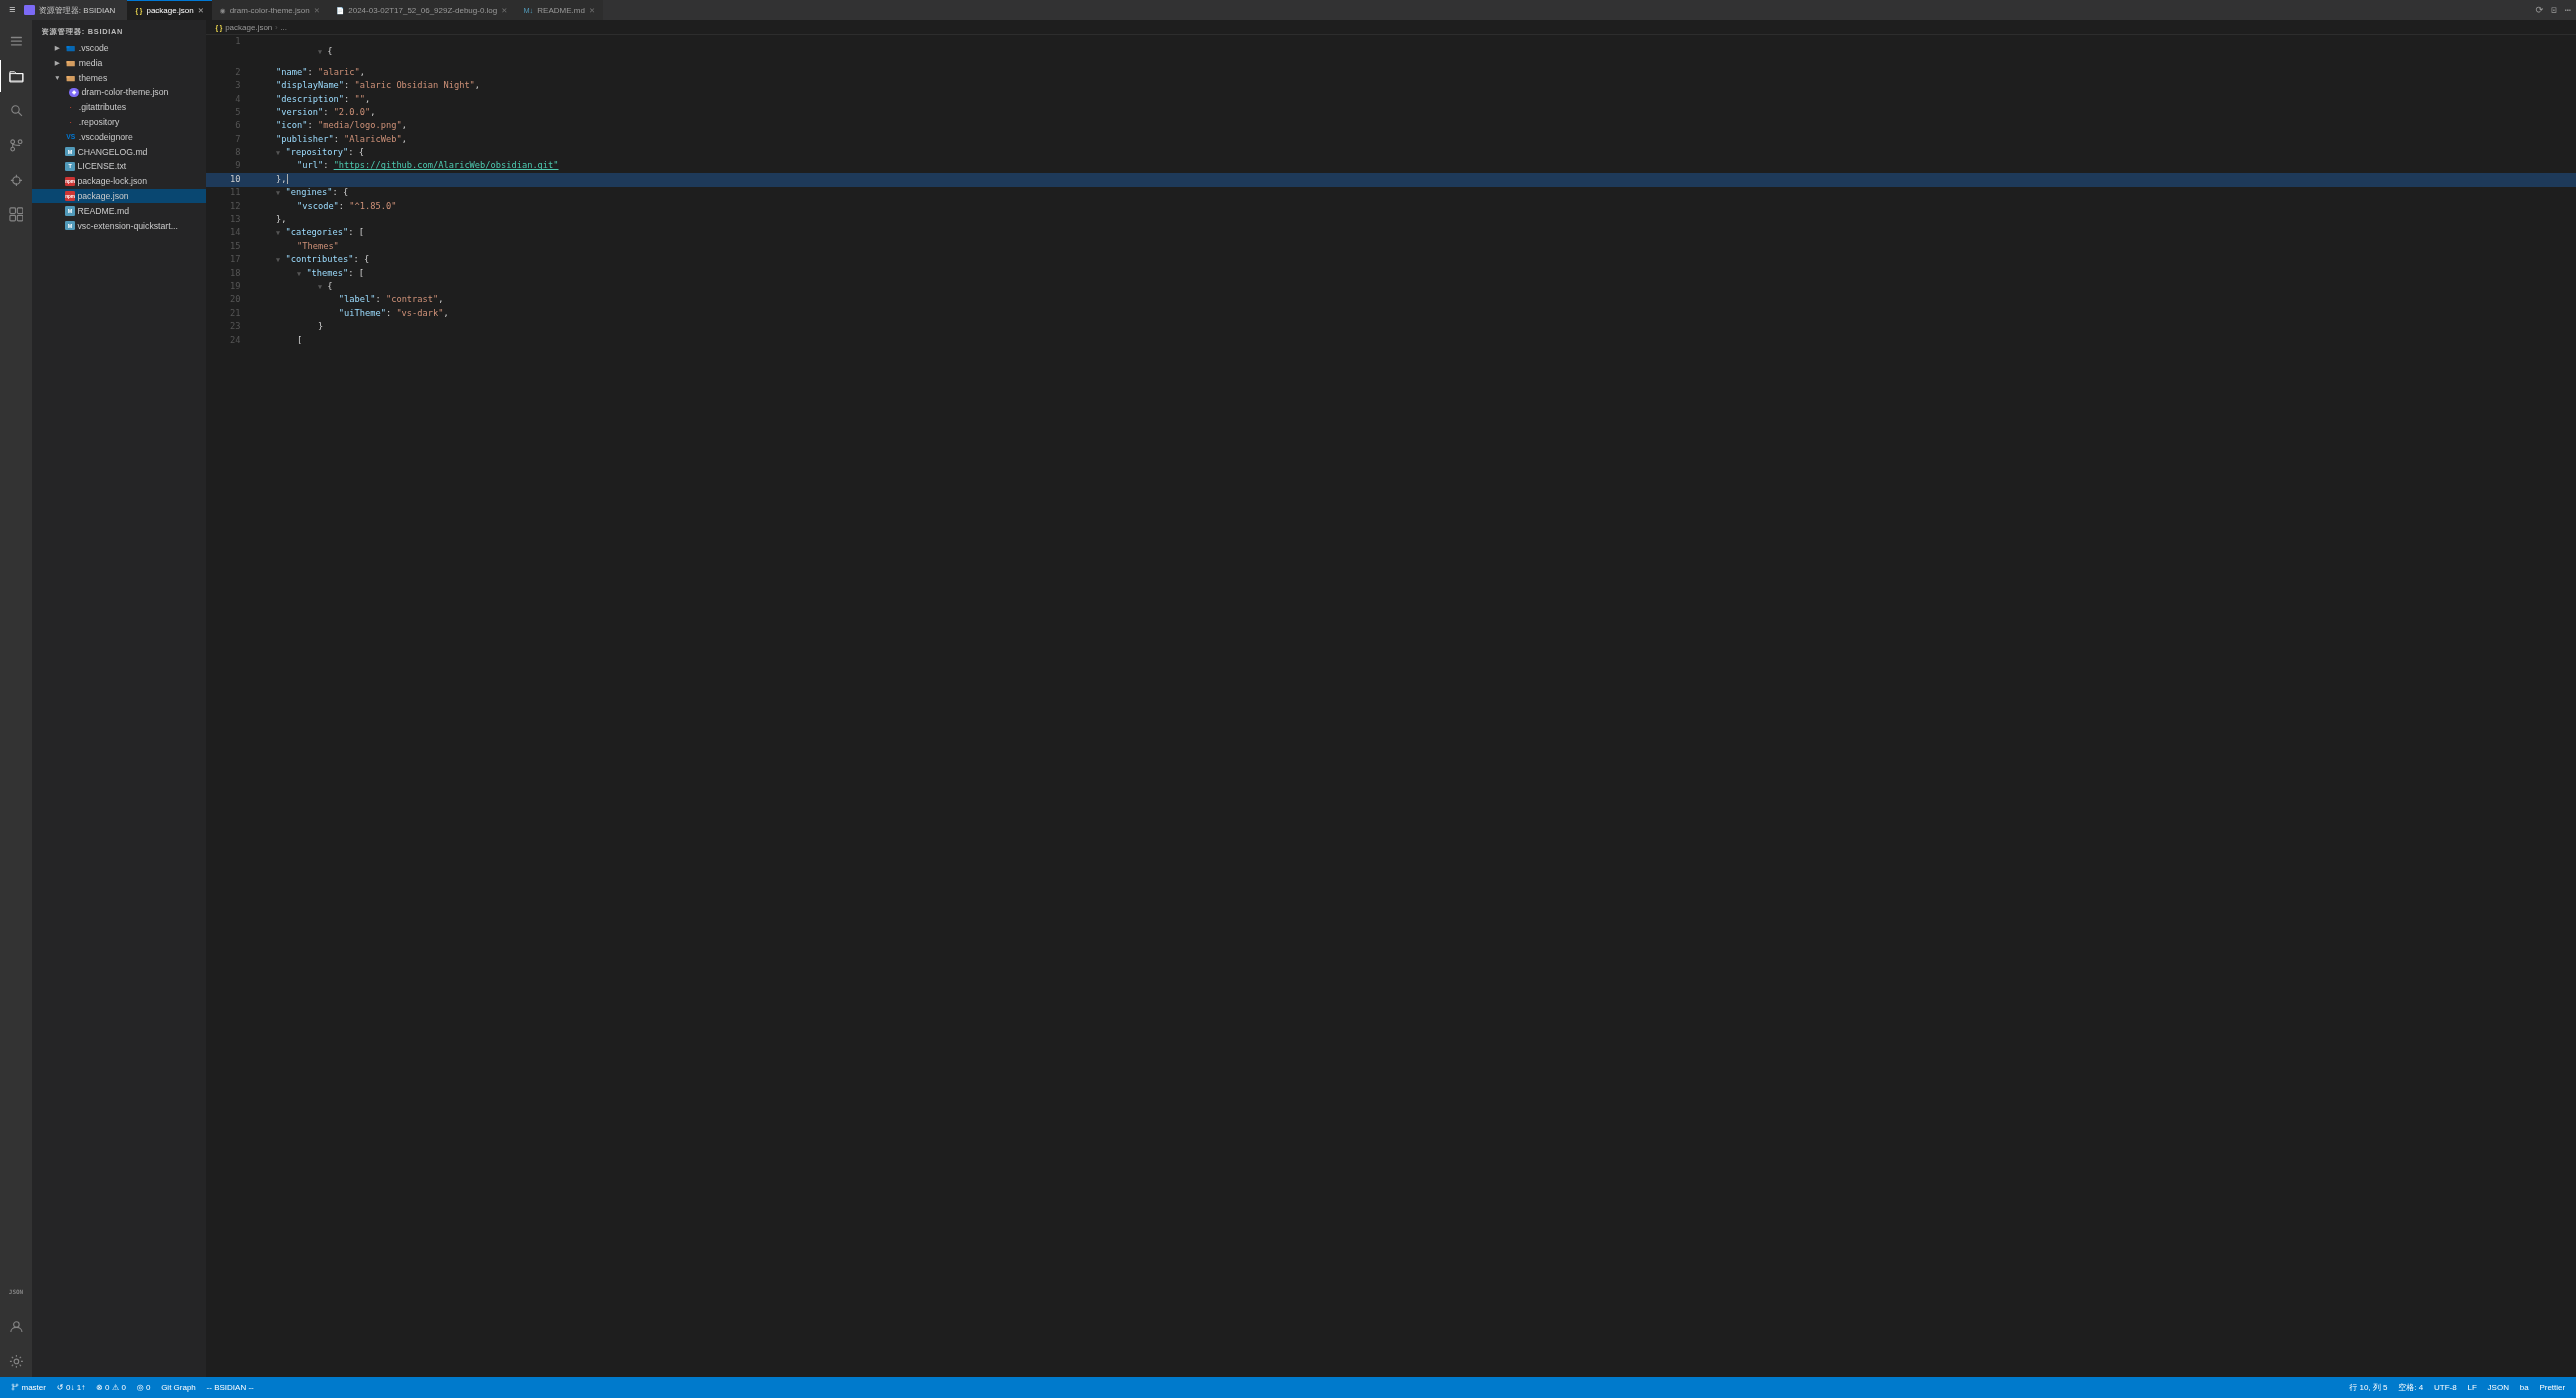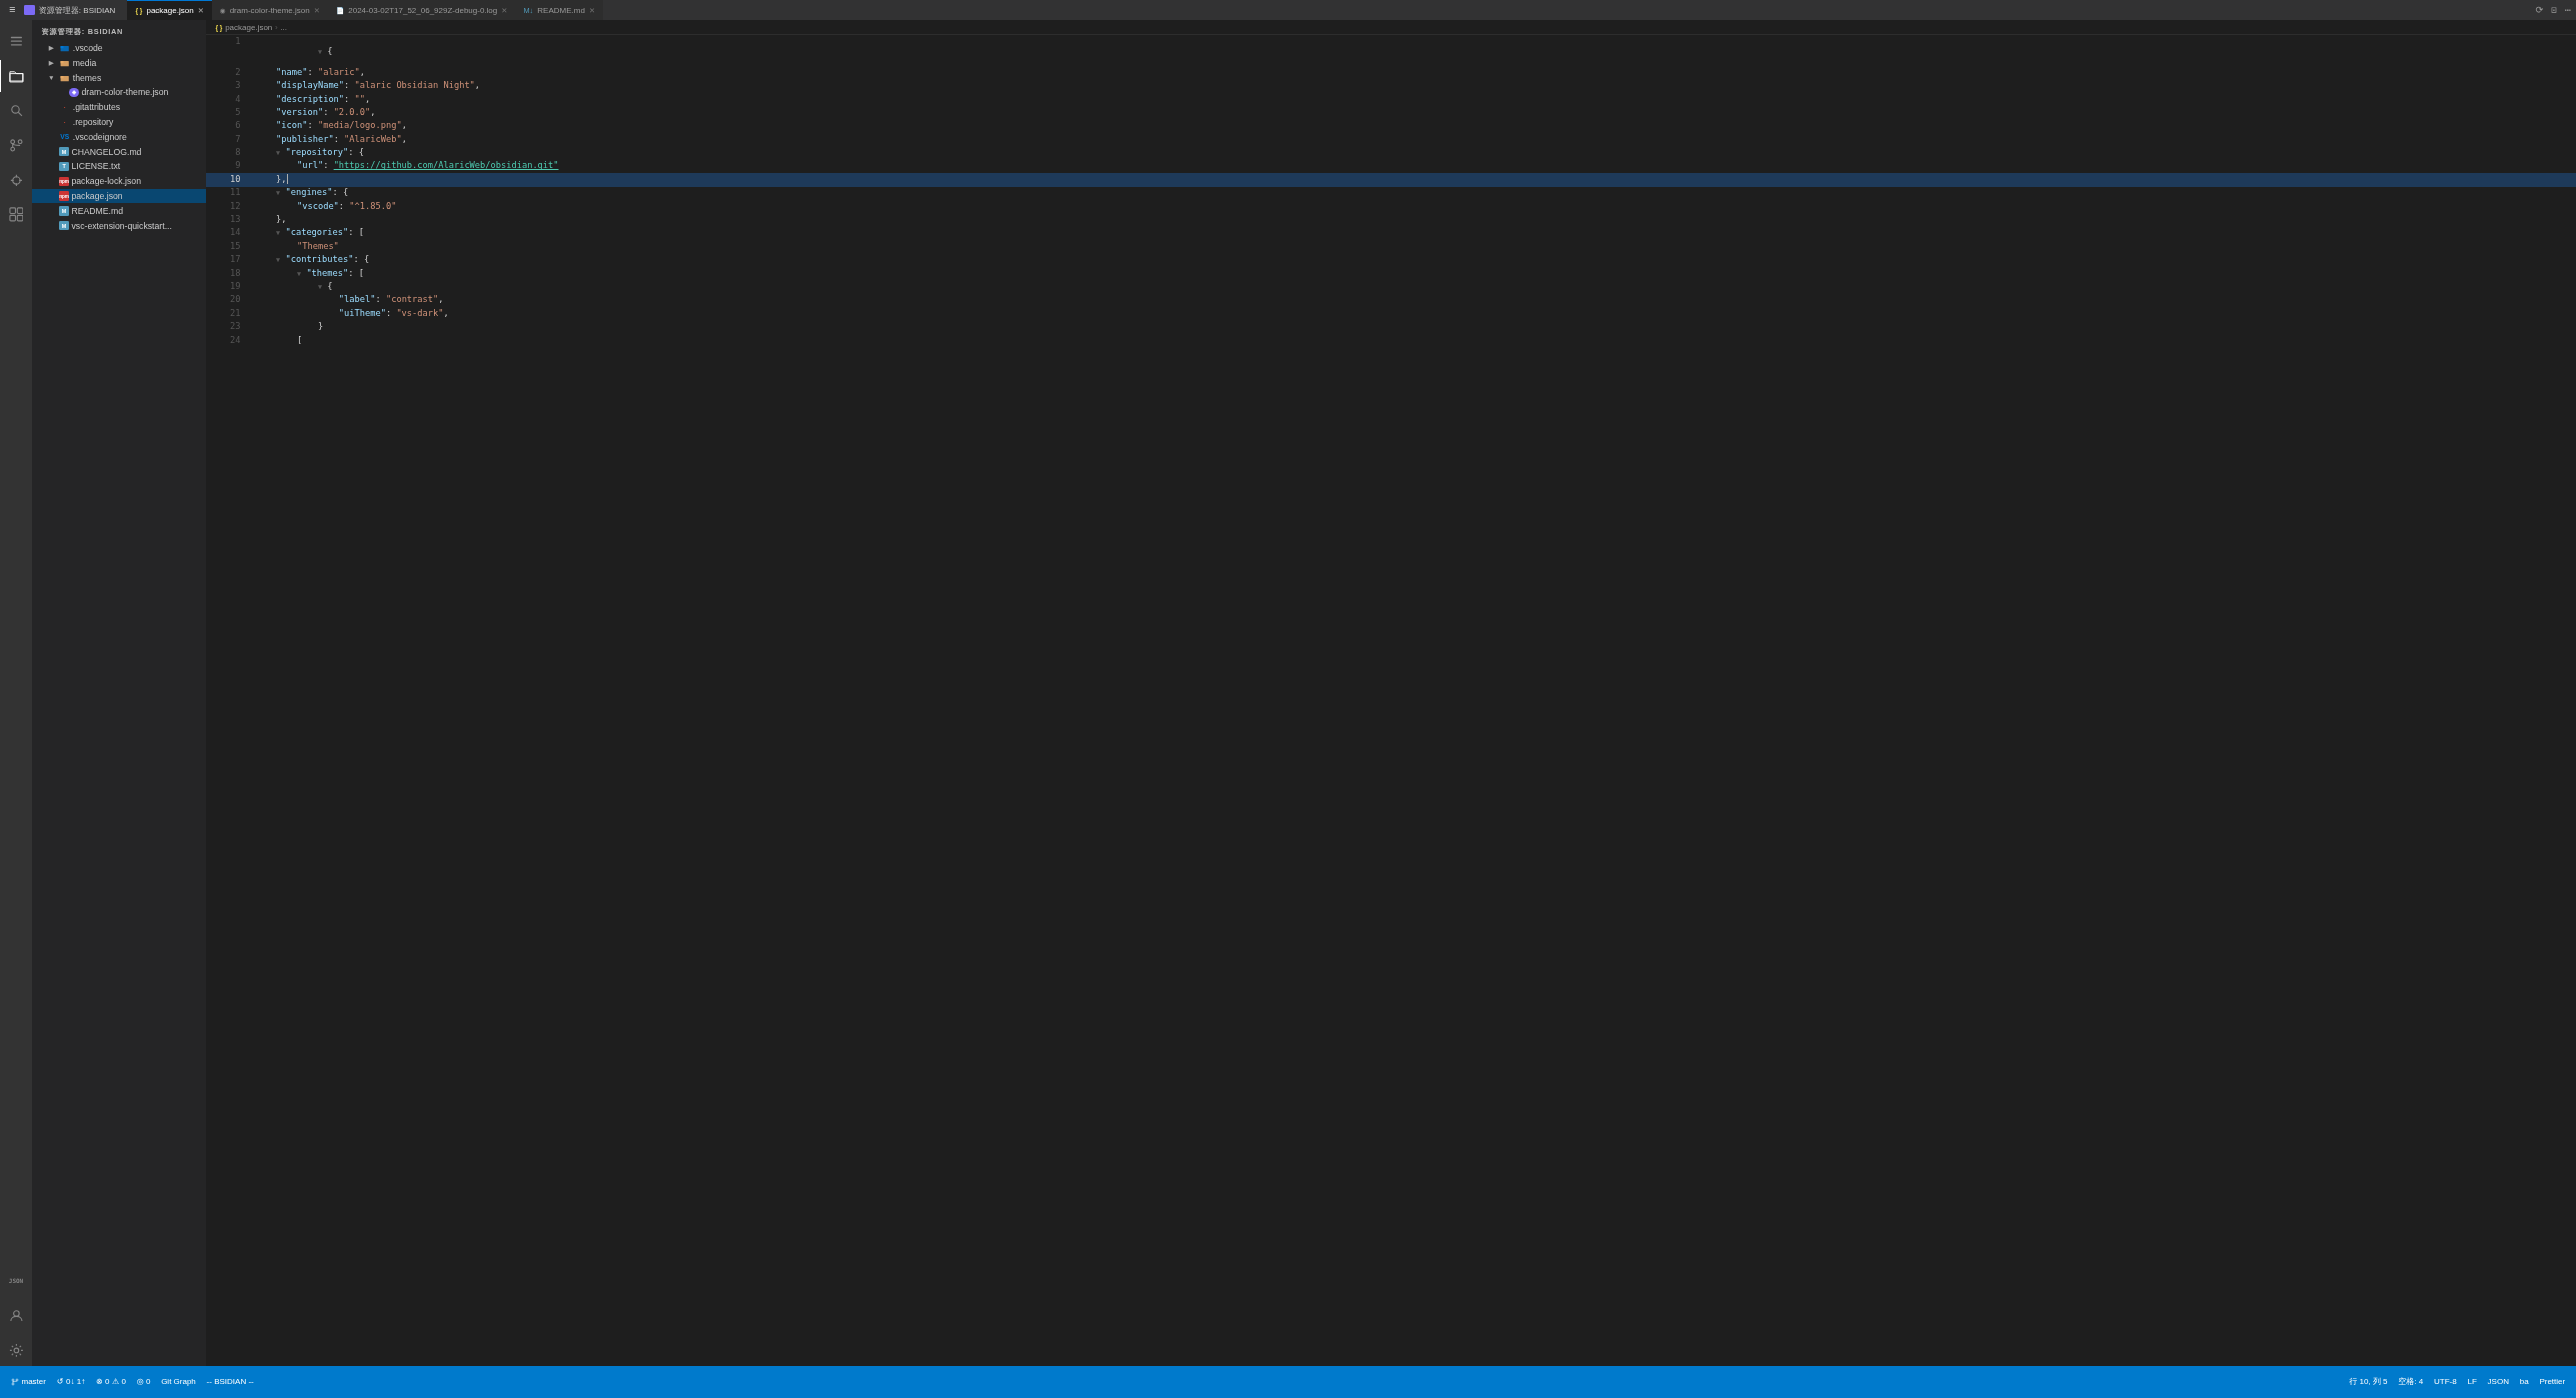--- a/index.html
+++ b/index.html
@@ -165,21 +165,21 @@
       width: 10.7px;
       height: 10.7px;
       flex-shrink: 0;
       display: flex;
       align-items: center;
       justify-content: center;
       font-size: 8px;
     }
     .folder-icon { color: #e8ab67; }
     .file-icon-vscode { color: #0078d4; }
-    .indent-1 { padding-left: 14px; }
+    .indent-1 { padding-left: 20px; }
     .indent-2 { padding-left: 24px; }
 
     
     #editor-area {
       flex: 1;
       display: flex;
       flex-direction: column;
       overflow: hidden;
     }
     #breadcrumb {
@@ -240,21 +240,21 @@
     }
     
     .jk { color: #9cdcfe; }   
     .js { color: #ce9178; }   
     .jp { color: #d4d4d4; }   
     .jl-link { color: #4ec9b0; text-decoration: underline; }   
     .cursor-line { background: #1e3a5a; }
 
     
     #status-bar {
-      height: 32px;
+      height: 21px;
       background: #007acc;
       display: flex;
       align-items: center;
       padding: 0 5.4px;
       gap: 0;
       flex-shrink: 0;
       font-size: 8px;
       font-family: 'Segoe UI', sans-serif;
     }
     .status-item {

